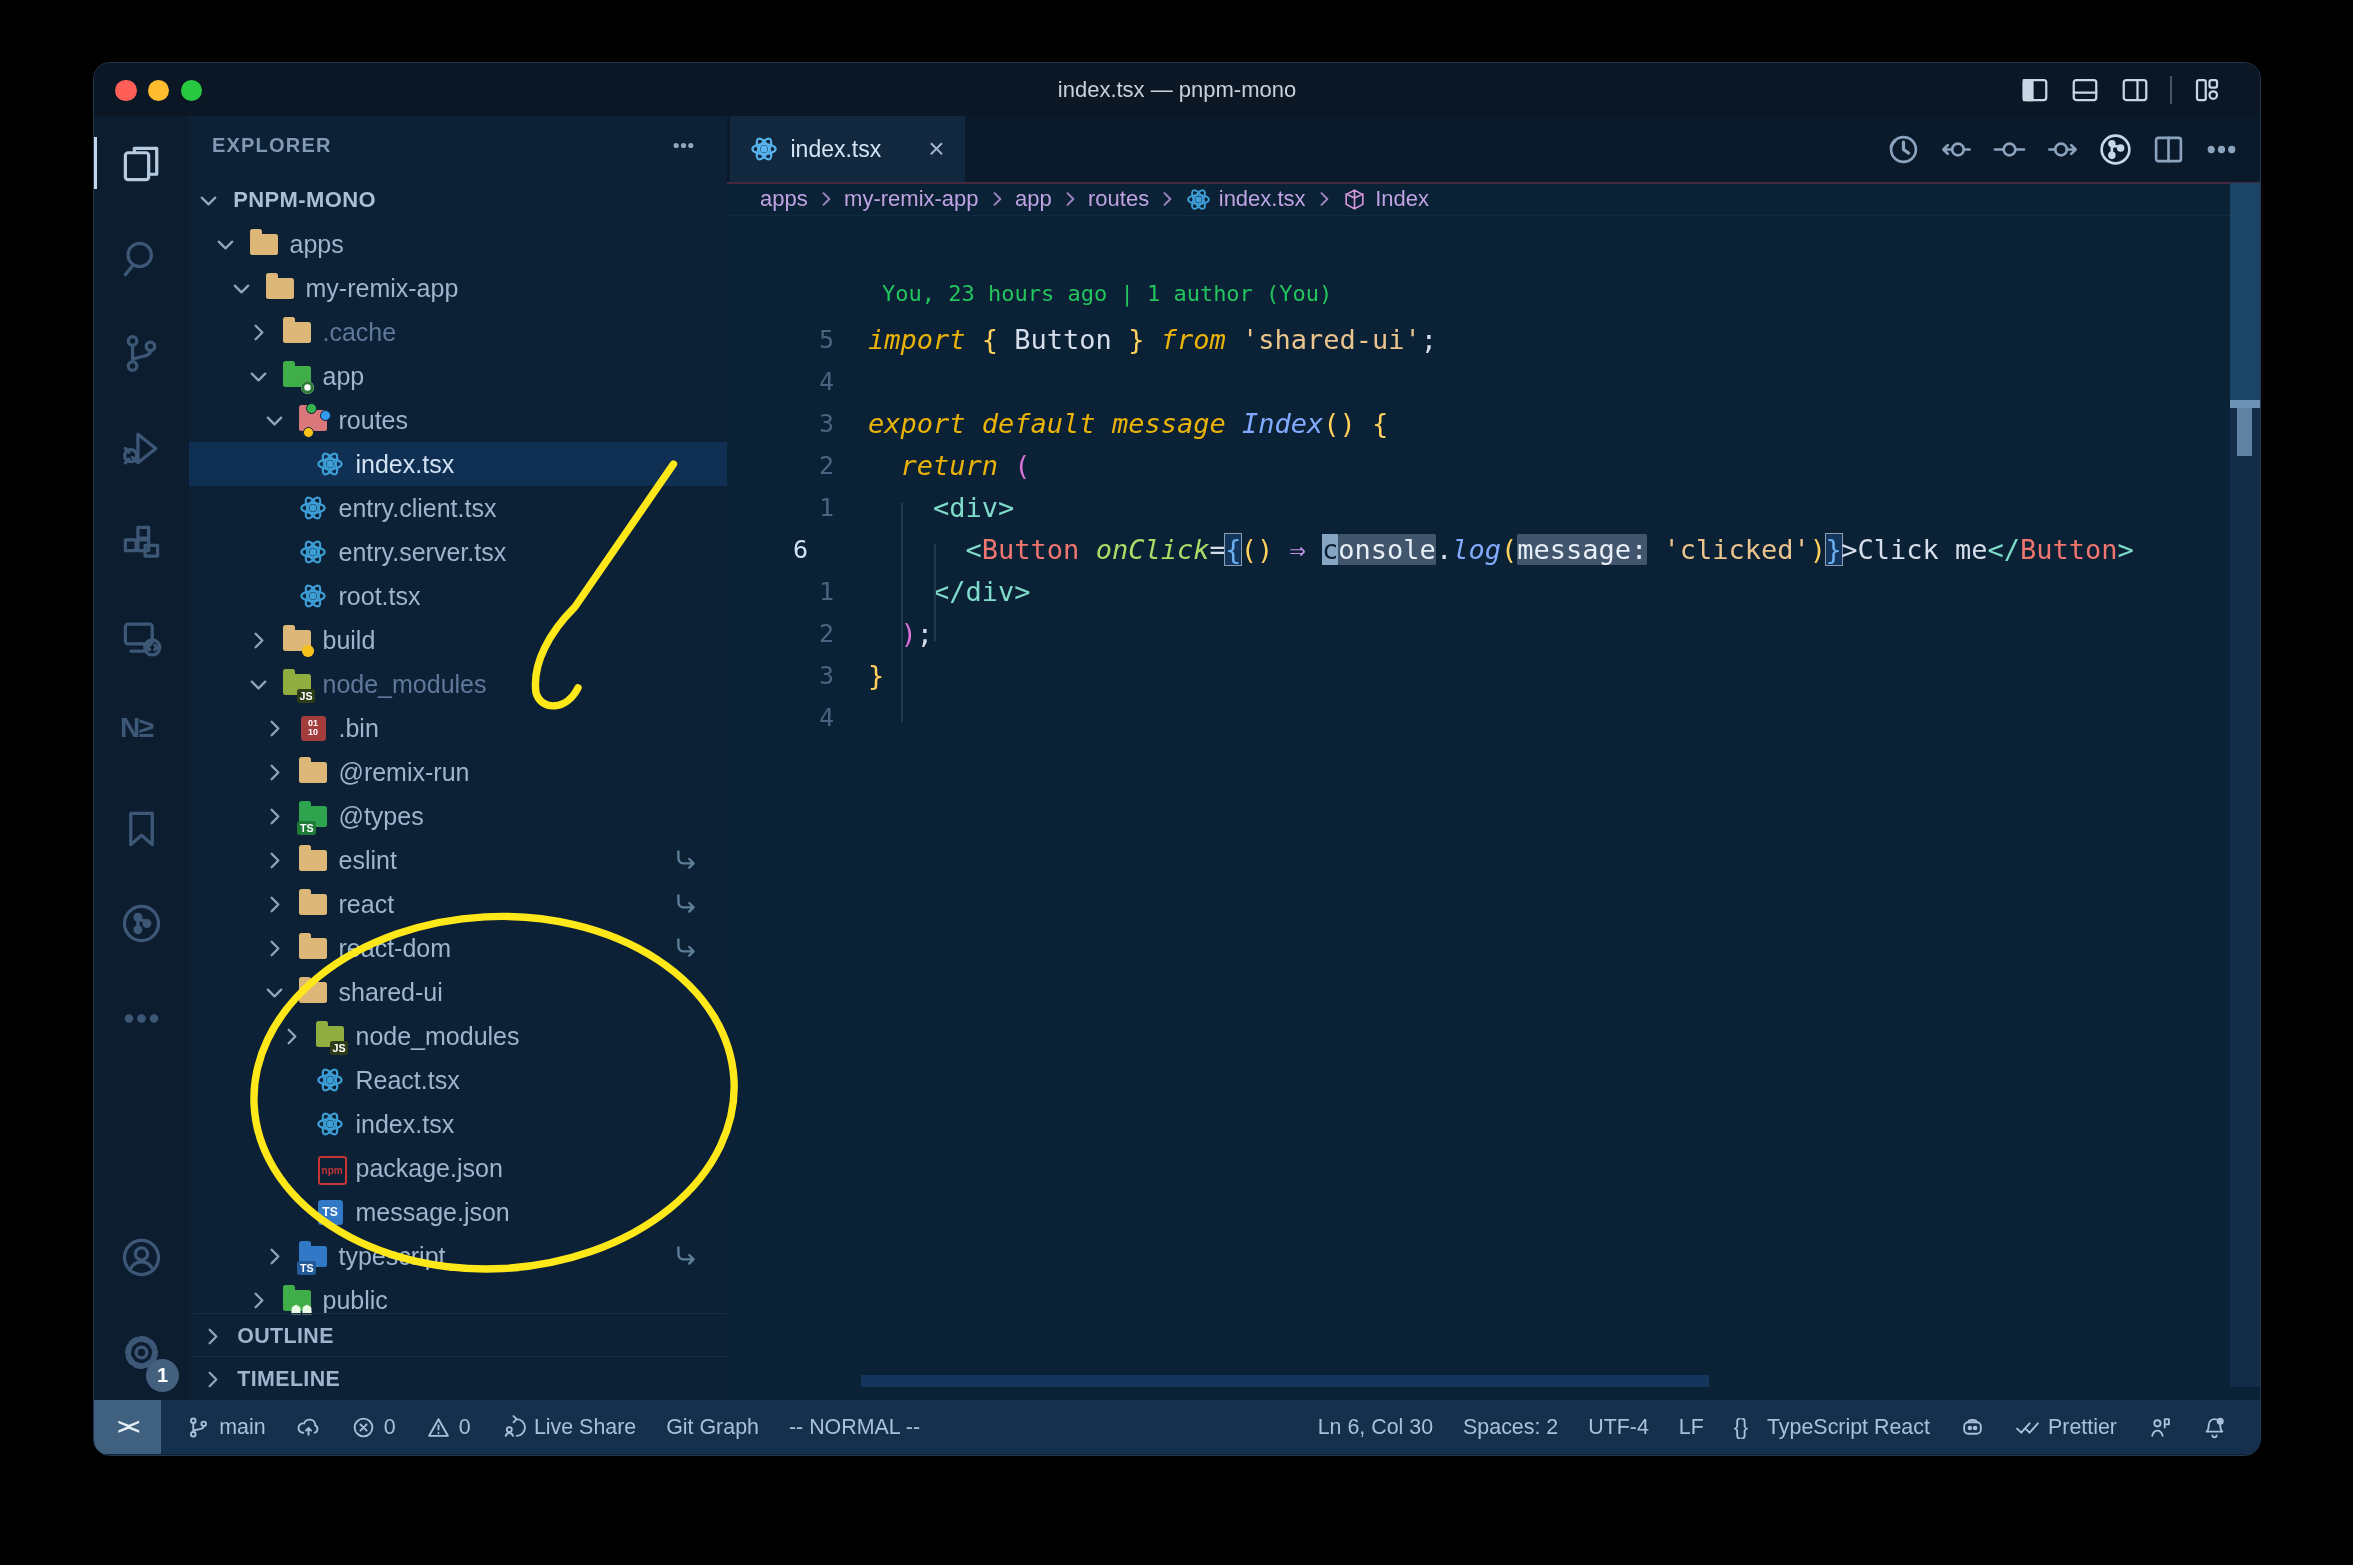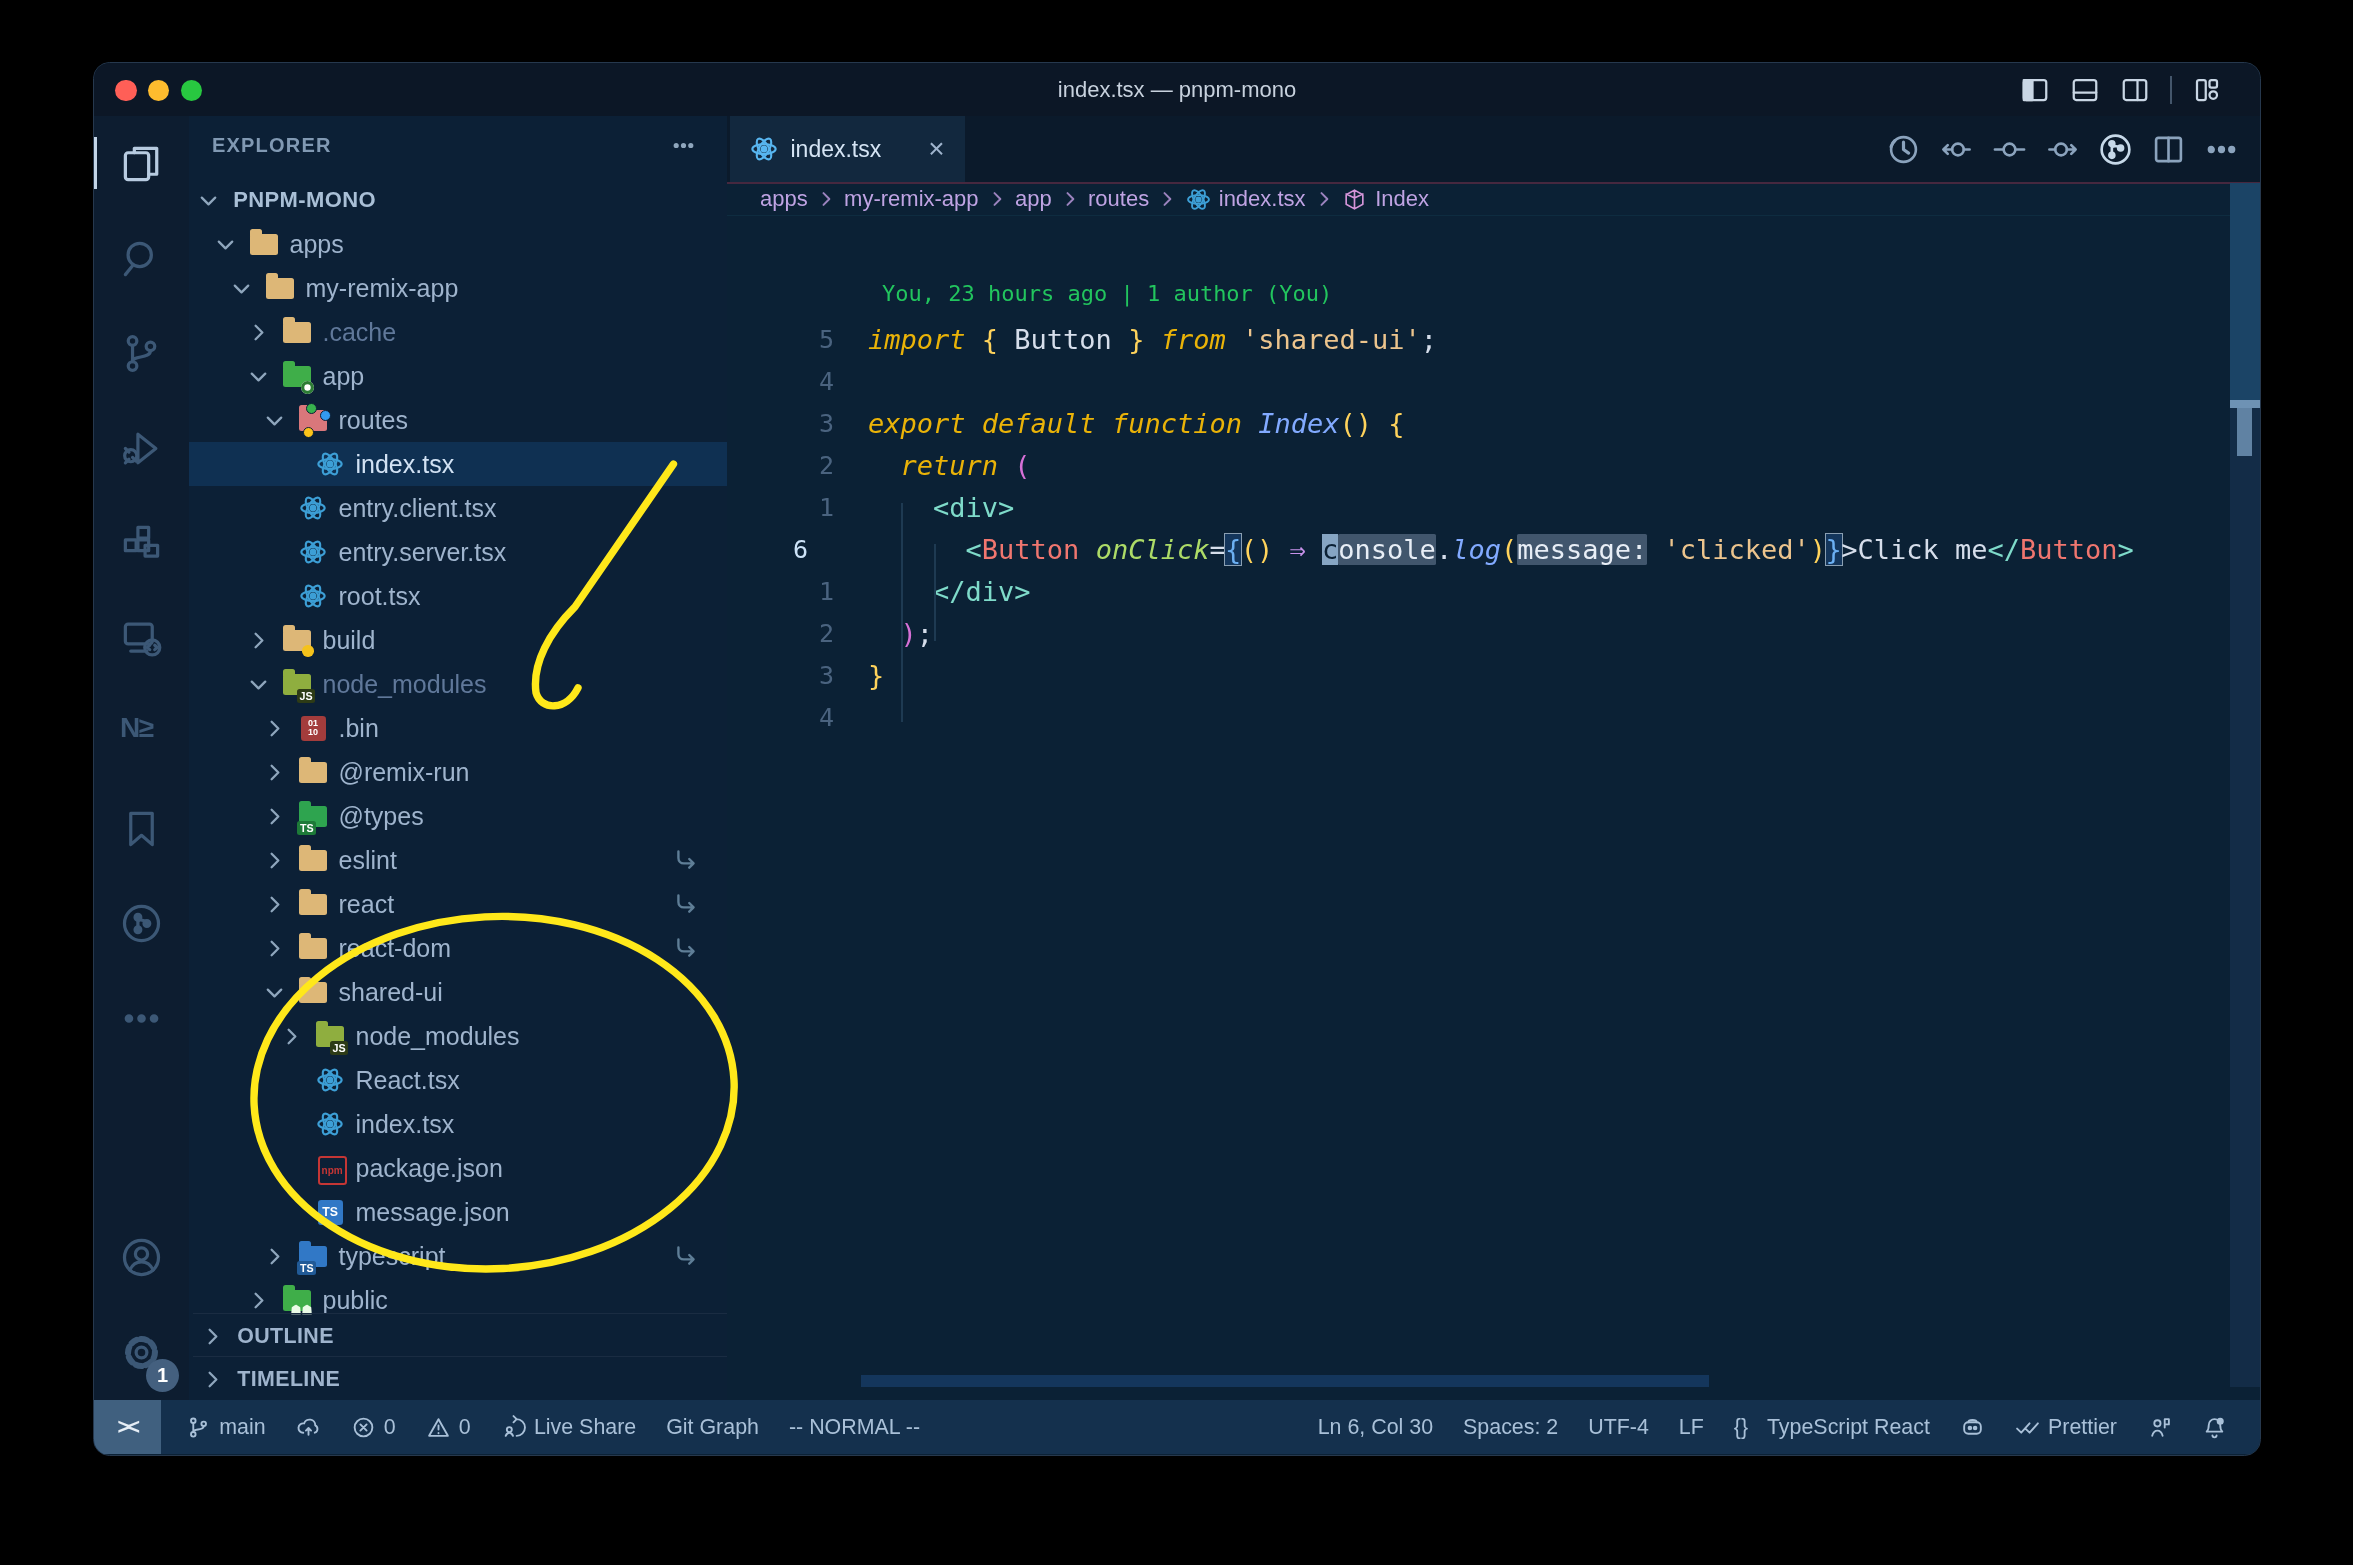--- a/index.html
+++ b/index.html
@@ -726,21 +726,21 @@
           <div class="cl">
             <span class="ln">5</span>
             <span class="ct"><span class="tk-kw">import</span><span class="tk-txt"> </span><span class="tk-brace">{</span><span class="tk-txt"> Button </span><span class="tk-brace">}</span><span class="tk-txt"> </span><span class="tk-kw">from</span><span class="tk-txt"> </span><span class="tk-str">'shared-ui'</span><span class="tk-txt">;</span></span>
           </div>
           <div class="cl">
             <span class="ln">4</span>
             <span class="ct"></span>
           </div>
           <div class="cl">
             <span class="ln">3</span>
-            <span class="ct"><span class="tk-kw">export</span><span class="tk-txt"> </span><span class="tk-kw">default</span><span class="tk-txt"> </span><span class="tk-kw">function</span><span class="tk-txt"> </span><span class="tk-fn">Index</span><span class="tk-brace">()</span><span class="tk-txt"> </span><span class="tk-brace">{</span></span>
+            <span class="ct"><span class="tk-kw">export</span><span class="tk-txt"> </span><span class="tk-kw">default</span><span class="tk-txt"> </span><span class="tk-kw">message</span><span class="tk-txt"> </span><span class="tk-fn">Index</span><span class="tk-brace">()</span><span class="tk-txt"> </span><span class="tk-brace">{</span></span>
           </div>
           <div class="cl">
             <span class="ln">2</span>
             <span class="ct"><span class="tk-txt">  </span><span class="tk-kw">return</span><span class="tk-txt"> </span><span class="tk-pink">(</span></span>
           </div>
           <div class="cl">
             <span class="ln">1</span>
             <span class="ct"><span class="tk-txt">    </span><span class="tk-tag">&lt;div&gt;</span></span>
           </div>
           <div class="cl">

